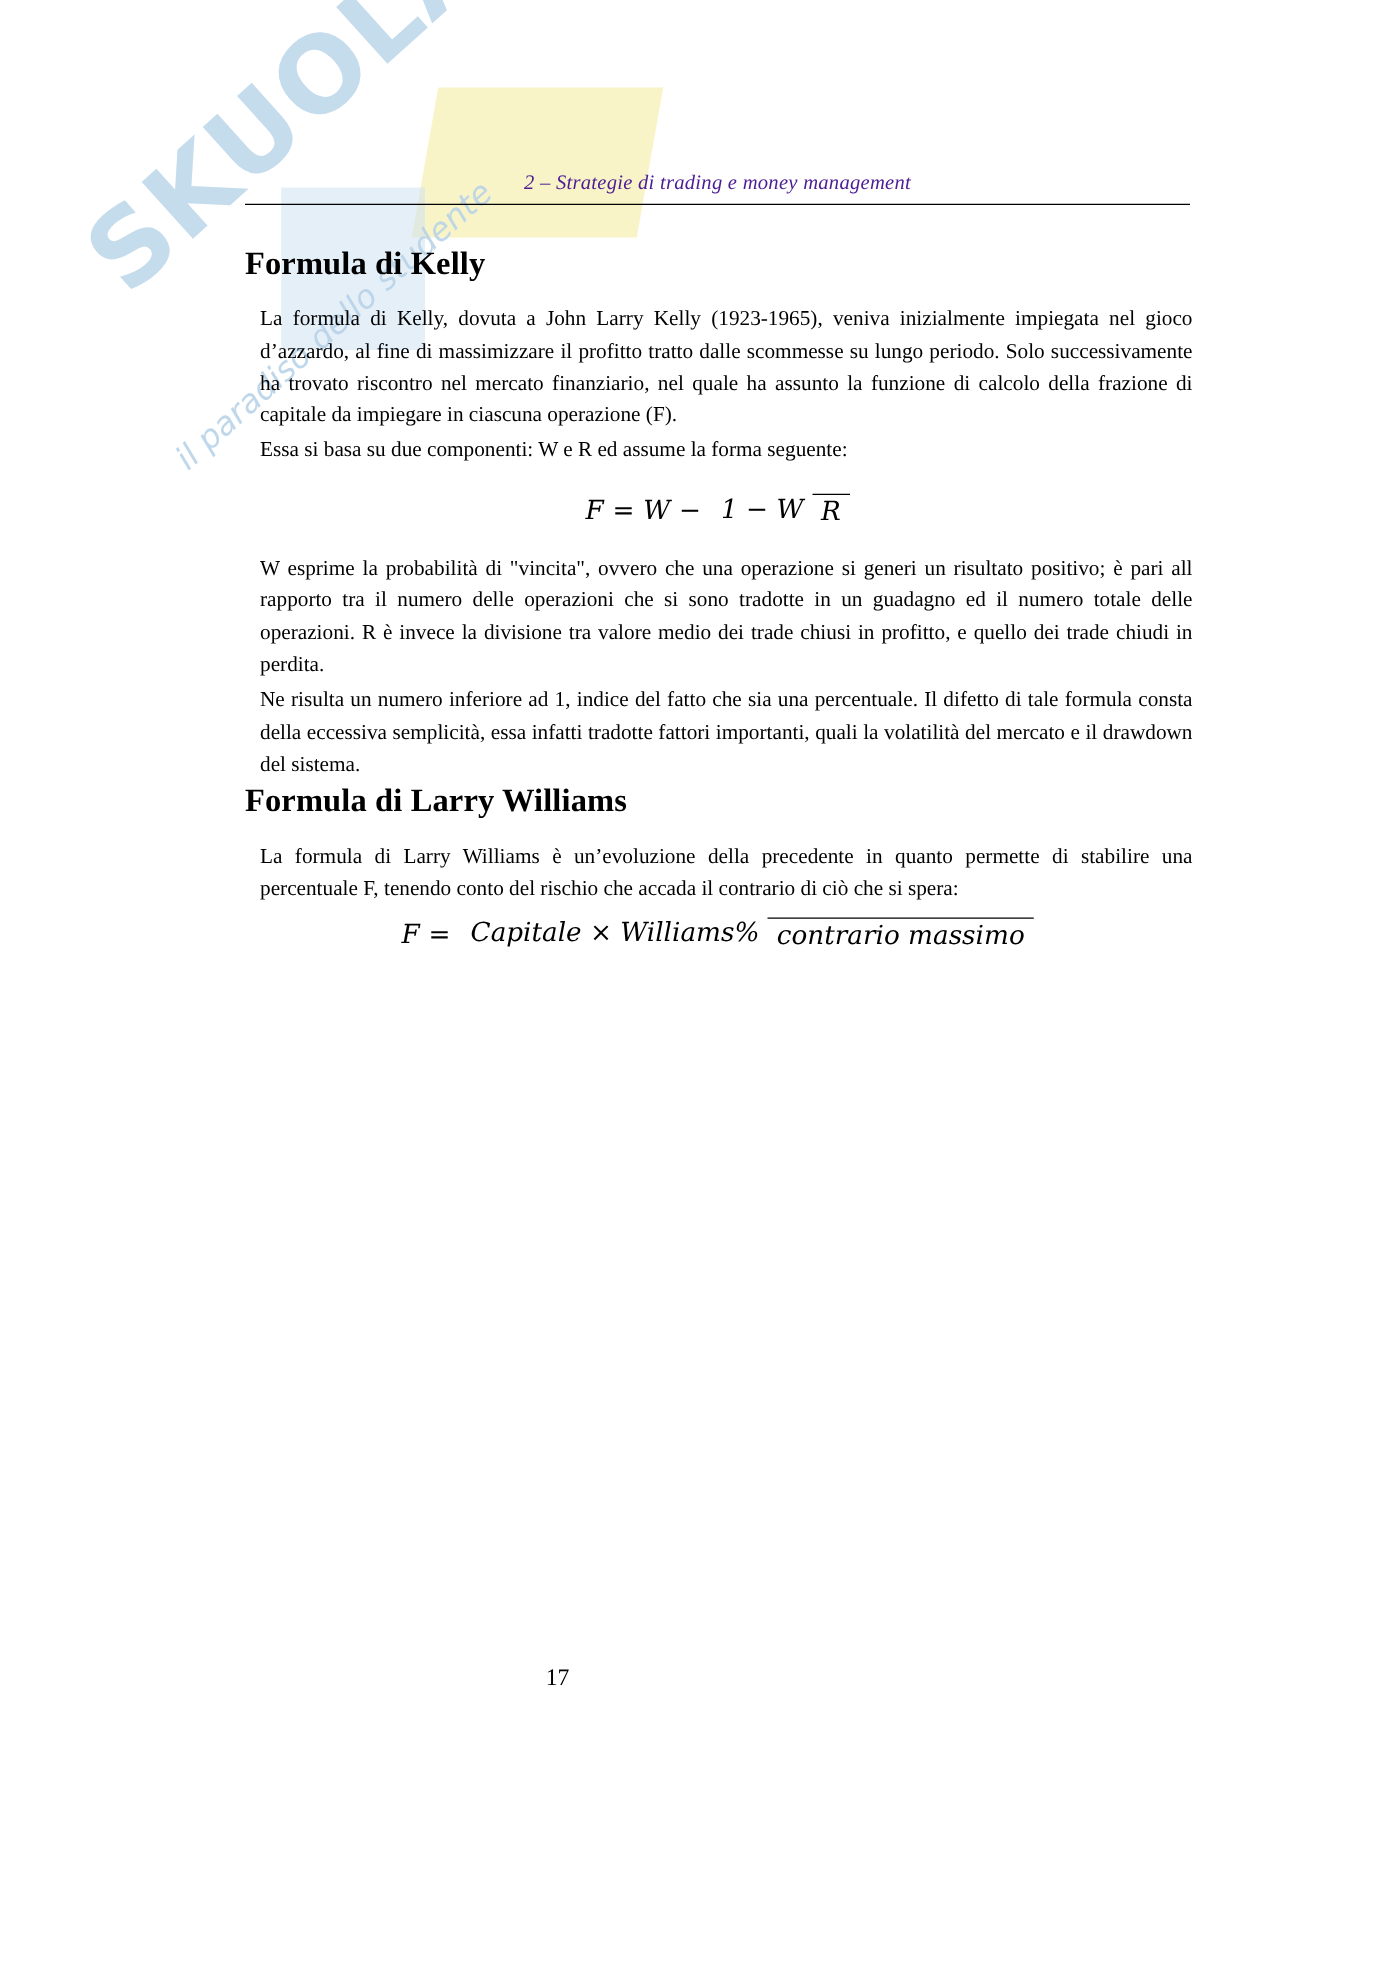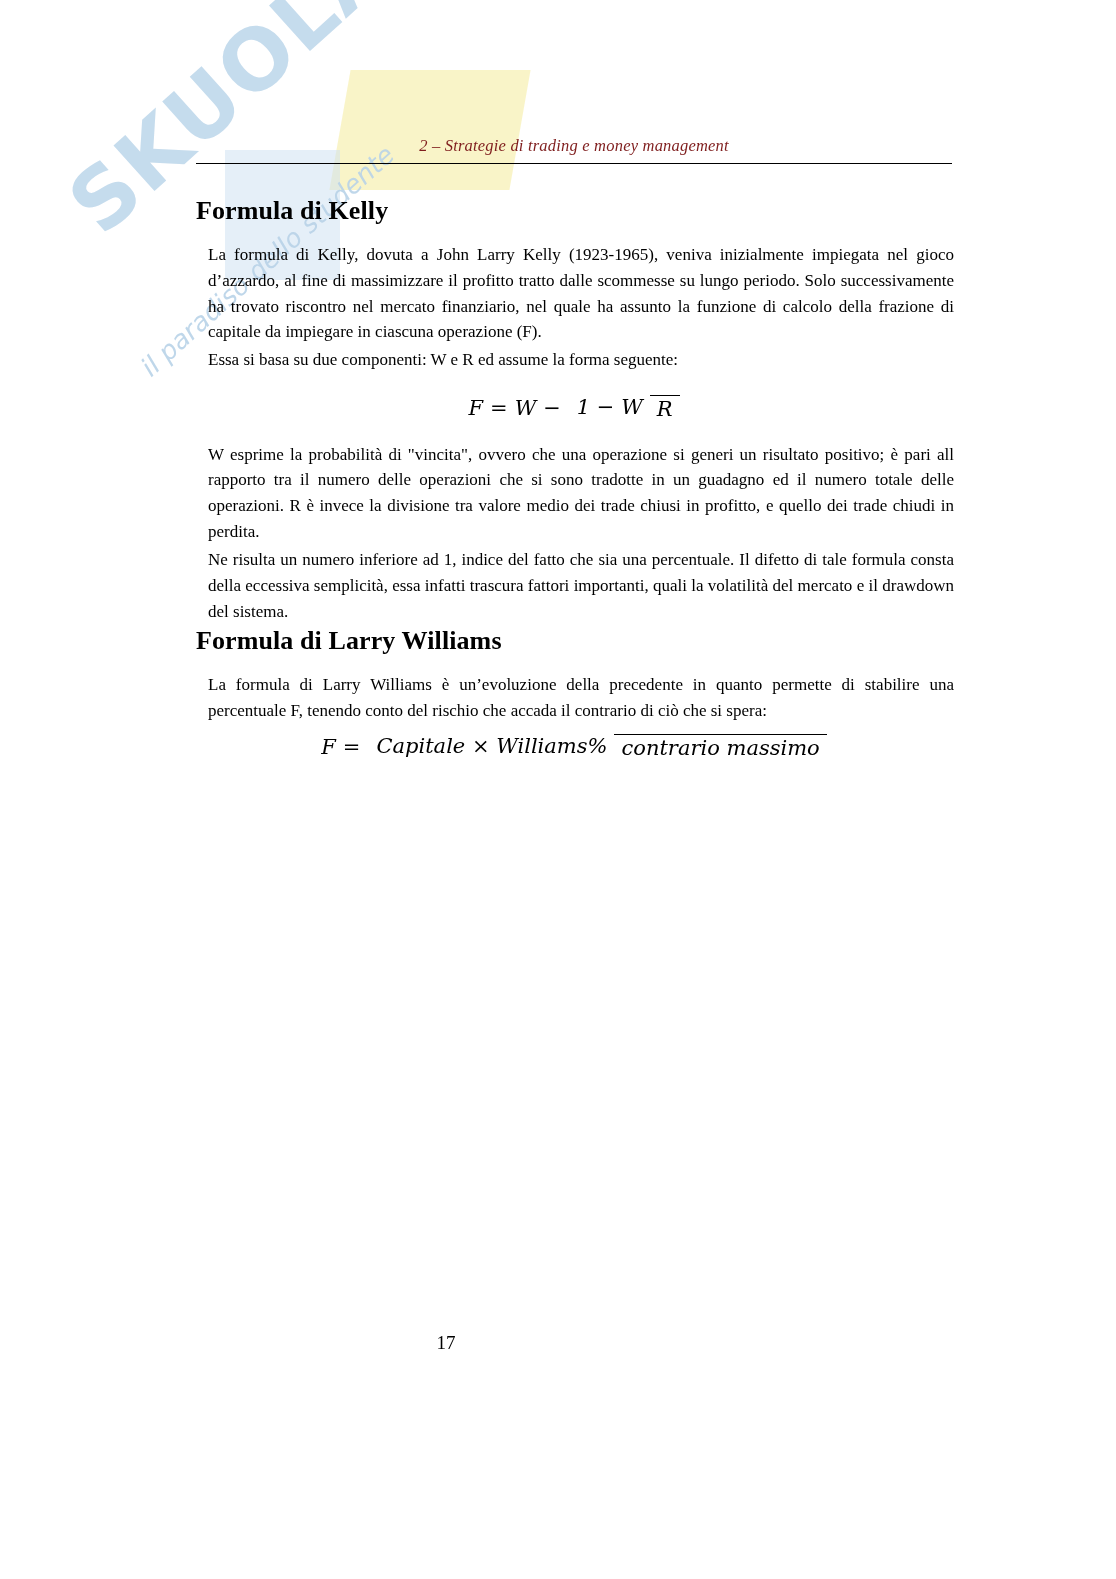--- a/index.html
+++ b/index.html
@@ -84,21 +84,21 @@
     left: 196px;
     top: 136px;
     width: 756px;
     text-align: center;
   }
   .header-title {
     font-family: "Liberation Serif", serif;
     font-style: italic;
     font-size: 16.5px;
     letter-spacing: 0.2px;
-    color: #7f1d1d;
+    color: #4c1d95;
     text-align: center;
   }
   .header-rule {
     position: absolute;
     left: 196px;
     top: 163px;
     width: 756px;
     height: 1px;
     background: #000;
   }
@@ -205,21 +205,21 @@
         <span class="upr">W</span>
         <span class="op">−</span>
         <span class="frac">
           <span class="num">1 − W</span>
           <span class="den">R</span>
         </span>
       </span>
     </div>
 
     <p class="para">W esprime la probabilità di "vincita", ovvero che una operazione si generi un risultato positivo; è pari all rapporto tra il numero delle operazioni che si sono tradotte in un guadagno ed il numero totale delle operazioni. R è invece la divisione tra valore medio dei trade chiusi in profitto, e quello dei trade chiudi in perdita.</p>
-    <p class="para">Ne risulta un numero inferiore ad 1, indice del fatto che sia una percentuale. Il difetto di tale formula consta della eccessiva semplicità, essa infatti trascura fattori importanti, quali la volatilità del mercato e il drawdown del sistema.</p>
+    <p class="para">Ne risulta un numero inferiore ad 1, indice del fatto che sia una percentuale. Il difetto di tale formula consta della eccessiva semplicità, essa infatti tradotte fattori importanti, quali la volatilità del mercato e il drawdown del sistema.</p>
 
     <h2 class="sec second">Formula di Larry Williams</h2>
 
     <p class="para tight">La formula di Larry Williams è un’evoluzione della precedente in quanto permette di stabilire una percentuale F, tenendo conto del rischio che accada il contrario di ciò che si spera:</p>
 
     <div class="math-block compact">
       <span class="mrow">
         <span class="upr">F</span>
         <span class="op">=</span>
         <span class="frac">

